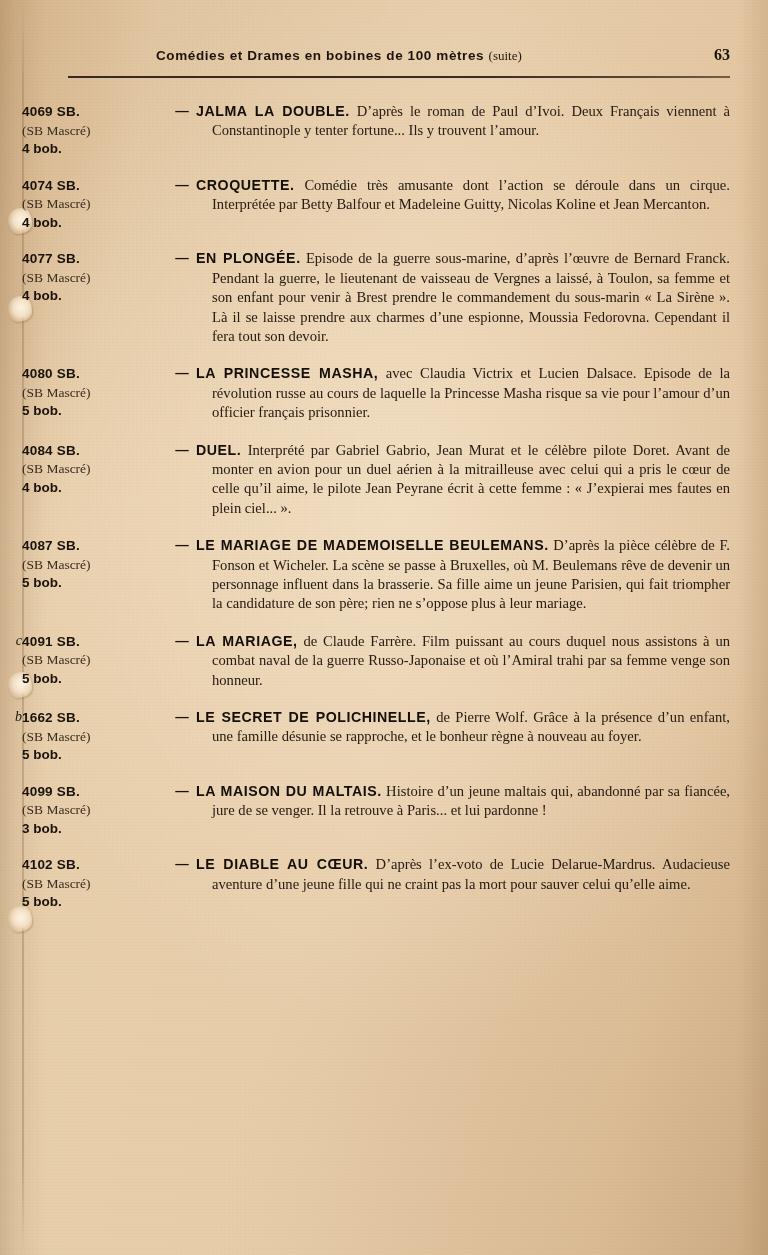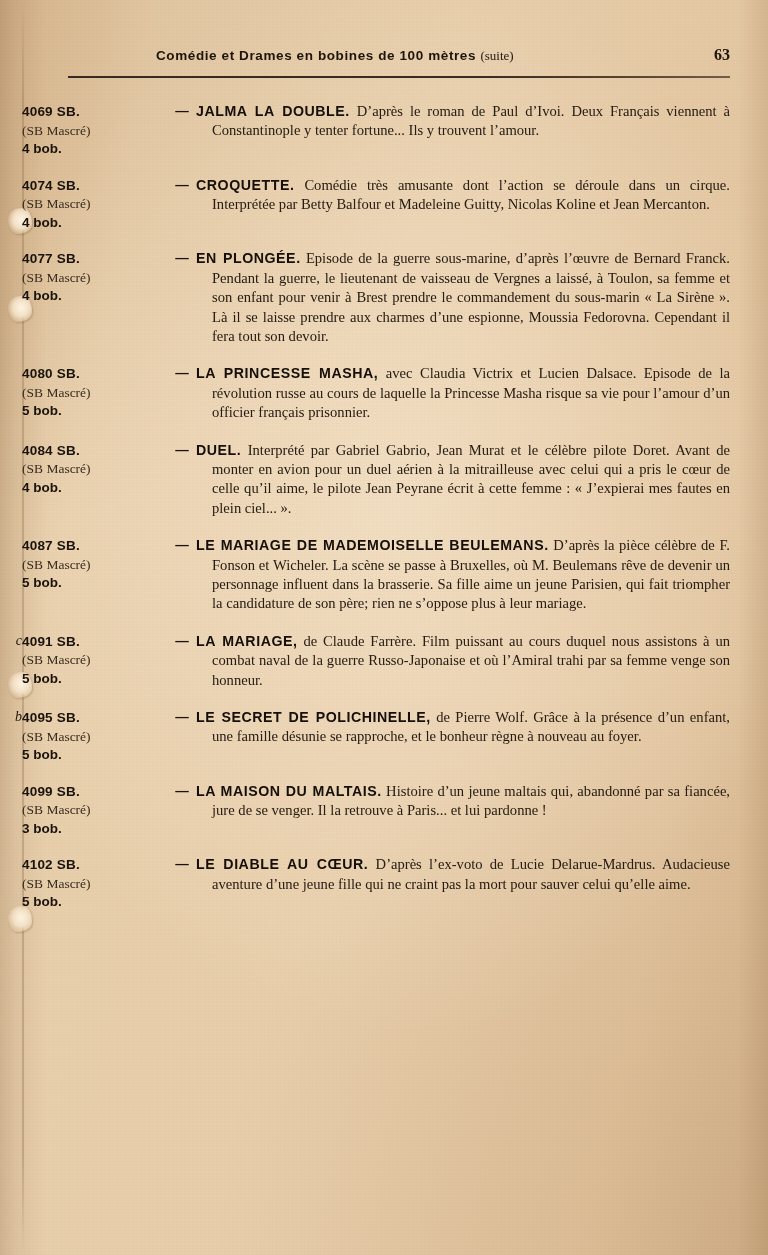--- a/index.html
+++ b/index.html
@@ -238,21 +238,21 @@
 <div class="right-shade"></div>
 
 <div class="edge-tear" style="top:208px;"></div>
 <div class="edge-tear" style="top:296px;"></div>
 <div class="edge-tear" style="top:672px;"></div>
 <div class="edge-tear" style="top:906px;"></div>
 
 <div class="page">
 
   <div class="header">
-    <div class="header-title"><span>Comédie et Drames en bobines de 100 mètres</span> <span class="suite">(suite)</span></div>
+    <div class="header-title"><span>Comédies et Drames en bobines de 100 mètres</span> <span class="suite">(suite)</span></div>
     <div class="page-number">63</div>
   </div>
 
   <div class="rule"></div>
 
   <div class="entries">
 
     <div class="entry">
       <div class="margin-mark"></div>
       <div class="ident">
@@ -326,21 +326,21 @@
         <div class="producer">(SB Mascré)</div>
         <div class="reels">5 bob.</div>
       </div>
       <div class="dash">—</div>
       <div class="body-col"><span class="film-title">LA MARIAGE,</span> <span class="synopsis">de Claude Farrère. Film puissant au cours duquel nous assistons à un combat naval de la guerre Russo-Japonaise et où l’Amiral trahi par sa femme venge son honneur.</span></div>
     </div>
 
     <div class="entry">
       <div class="margin-mark">b</div>
       <div class="ident">
-        <div class="ref">4095 SB.</div>
+        <div class="ref">1662 SB.</div>
         <div class="producer">(SB Mascré)</div>
         <div class="reels">5 bob.</div>
       </div>
       <div class="dash">—</div>
       <div class="body-col"><span class="film-title">LE SECRET DE POLICHINELLE,</span> <span class="synopsis">de Pierre Wolf. Grâce à la présence d’un enfant, une famille désunie se rapproche, et le bonheur règne à nouveau au foyer.</span></div>
     </div>
 
     <div class="entry">
       <div class="margin-mark"></div>
       <div class="ident">

